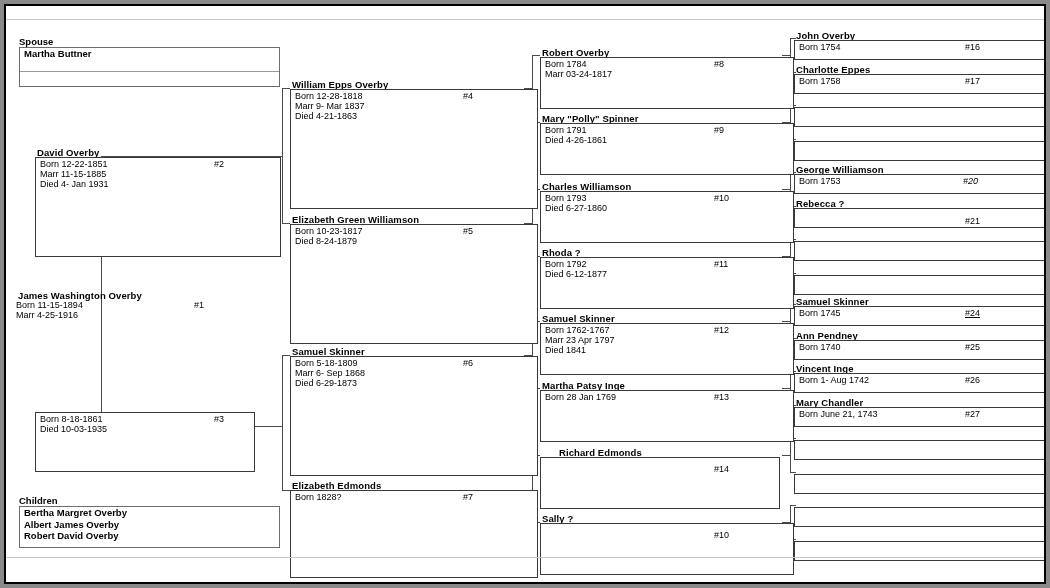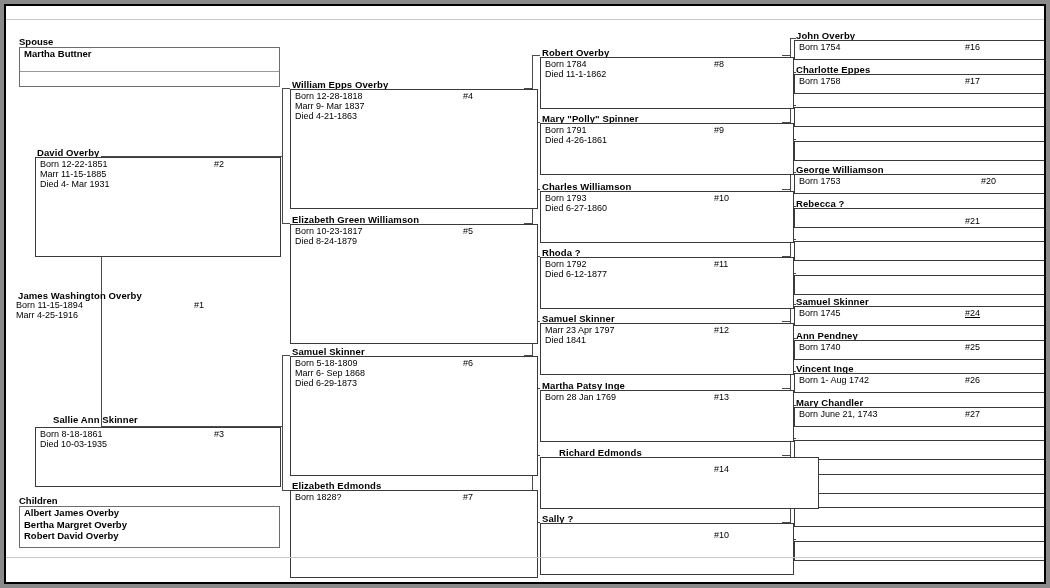--- a/index.html
+++ b/index.html
@@ -208,21 +208,21 @@
 
       <div class="pname" style="left:790px; top:126px;"></div>
       <div class="pbox" style="left:788px; top:135px; width:262px; height:20px;">
         <div class="pfacts"></div>
         <div class="pnum" style="left:170px; top:1px;"></div>
       </div>
 
       <div class="pname" style="left:790px; top:159px;">George Williamson</div>
       <div class="pbox" style="left:788px; top:168px; width:262px; height:20px;">
         <div class="pfacts">Born 1753</div>
-        <div class="pnum" style="left:186px; top:1px;">#20</div>
+        <div class="pnum" style="left:168px; top:1px;font-style:italic;">#20</div>
       </div>
 
       <div class="pname" style="left:790px; top:193px;">Rebecca ?</div>
       <div class="pbox" style="left:788px; top:202px; width:262px; height:20px;">
         <div class="pfacts"></div>
         <div class="pnum" style="left:170px; top:7px;">#21</div>
       </div>
 
       <div class="pname" style="left:790px; top:226px;"></div>
       <div class="pbox" style="left:788px; top:235px; width:262px; height:20px;">
@@ -280,21 +280,21 @@
 
       <div class="pname" style="left:790px; top:526px;"></div>
       <div class="pbox" style="left:788px; top:535px; width:262px; height:20px;">
         <div class="pfacts"></div>
         <div class="pnum" style="left:170px; top:1px;"></div>
       </div>
 
       <div class="pname" style="left:536px; top:42px;">Robert Overby</div>
       <div class="pbox" style="left:534px; top:51px; width:254px; height:52px;">
         <div class="pfacts">Born 1784</div>
-        <div class="pfacts">Died 11-1-1862</div>
+        <div class="pfacts">Marr 03-24-1817</div>
         <div class="pnum" style="left:173px; top:1px;">#8</div>
       </div>
 
       <div class="pname" style="left:536px; top:108px;">Mary "Polly" Spinner</div>
       <div class="pbox" style="left:534px; top:117px; width:254px; height:52px;">
         <div class="pfacts">Born 1791</div>
         <div class="pfacts">Died 4-26-1861</div>
         <div class="pnum" style="left:173px; top:1px;">#9</div>
       </div>
 
@@ -307,33 +307,34 @@
 
       <div class="pname" style="left:536px; top:242px;">Rhoda ?</div>
       <div class="pbox" style="left:534px; top:251px; width:254px; height:52px;">
         <div class="pfacts">Born 1792</div>
         <div class="pfacts">Died 6-12-1877</div>
         <div class="pnum" style="left:173px; top:1px;">#11</div>
       </div>
 
       <div class="pname" style="left:536px; top:308px;">Samuel Skinner</div>
       <div class="pbox" style="left:534px; top:317px; width:254px; height:52px;">
+        <div class="pfacts">Born 1762-1767</div>
         <div class="pfacts">Marr 23 Apr 1797</div>
         <div class="pfacts">Died 1841</div>
         <div class="pnum" style="left:173px; top:1px;">#12</div>
       </div>
 
       <div class="pname" style="left:536px; top:375px;">Martha Patsy Inge</div>
       <div class="pbox" style="left:534px; top:384px; width:254px; height:52px;">
         <div class="pfacts">Born 28 Jan 1769</div>
         <div class="pnum" style="left:173px; top:1px;">#13</div>
       </div>
 
       <div class="pname" style="left:553px; top:442px;">Richard Edmonds</div>
-      <div class="pbox" style="left:534px; top:451px; width:279px; height:52px;">
+      <div class="pbox" style="left:534px; top:451px; width:240px; height:52px;">
         <div class="pfacts"></div>
         <div class="pnum" style="left:173px; top:6px;">#14</div>
       </div>
 
       <div class="pname" style="left:536px; top:508px;">Sally ?</div>
       <div class="pbox" style="left:534px; top:517px; width:254px; height:52px;">
         <div class="pfacts"></div>
         <div class="pnum" style="left:173px; top:6px;">#10</div>
       </div>
 
@@ -363,47 +364,47 @@
       <div class="pname" style="left:286px; top:475px;">Elizabeth Edmonds</div>
       <div class="pbox" style="left:284px; top:484px; width:248px; height:88px;">
         <div class="pfacts">Born 1828?</div>
         <div class="pnum" style="left:172px; top:1px;">#7</div>
       </div>
 
       <div class="pname" style="left:31px; top:142px;">David Overby</div>
       <div class="pbox" style="left:29px; top:151px; width:246px; height:100px;">
         <div class="pfacts">Born 12-22-1851</div>
         <div class="pfacts">Marr 11-15-1885</div>
-        <div class="pfacts">Died 4- Mar 1931</div>
+        <div class="pfacts">Died 4- Jan 1931</div>
         <div class="pnum" style="left:178px; top:1px;">#2</div>
       </div>
 
       <div class="pname" style="left:47px; top:409px;">Sallie Ann Skinner</div>
-      <div class="pbox" style="left:29px; top:421px; width:246px; height:60px;">
+      <div class="pbox" style="left:29px; top:406px; width:220px; height:60px;">
         <div class="pfacts">Born 8-18-1861</div>
         <div class="pfacts">Died 10-03-1935</div>
         <div class="pnum" style="left:178px; top:1px;">#3</div>
       </div>
 
       <div class="pname" style="left:12px; top:285px;">James Washington Overby</div>
       <div style="position:absolute; left:10px; top:294px; width:265px; height:40px; font-size:9px; line-height:10.2px; color:#000;">
         <div class="pfacts">Born 11-15-1894</div>
         <div class="pfacts">Marr 4-25-1916</div>
         <div class="pnum" style="left:178px; top:0px;">#1</div>
       </div>
 
       <div class="panel-label" style="left:13px; top:30px;">Spouse</div>
       <div class="panel-box" style="left:13px; top:41px; width:261px; height:40px;">
         <div class="panel-row first">Martha Buttner</div>
       </div>
 
       <div class="panel-label" style="left:13px; top:489px;">Children</div>
       <div class="panel-box" style="left:13px; top:500px; width:261px; height:42px;">
+        <div class="panel-row">Bertha Margret Overby</div>
         <div class="panel-row">Albert James Overby</div>
-        <div class="panel-row">Bertha Margret Overby</div>
         <div class="panel-row">Robert David Overby</div>
       </div>
 
       <div class="hairline" style="left:0px; top:13px; width:1038px;"></div>
       <div class="hairline" style="left:0px; top:551px; width:1038px;"></div>
 
     </div>
   </div>
 </div>
 

